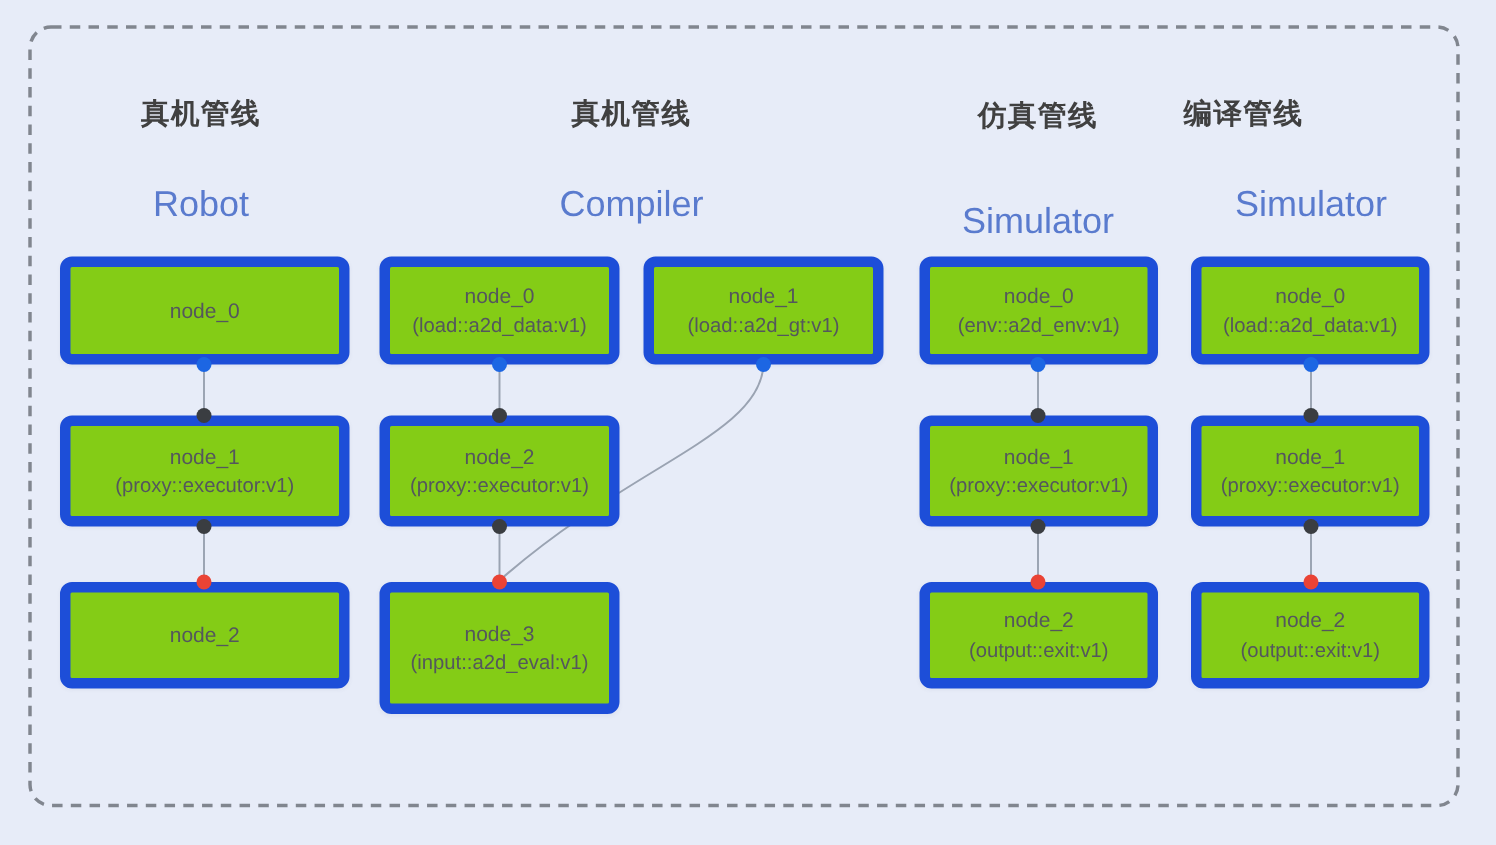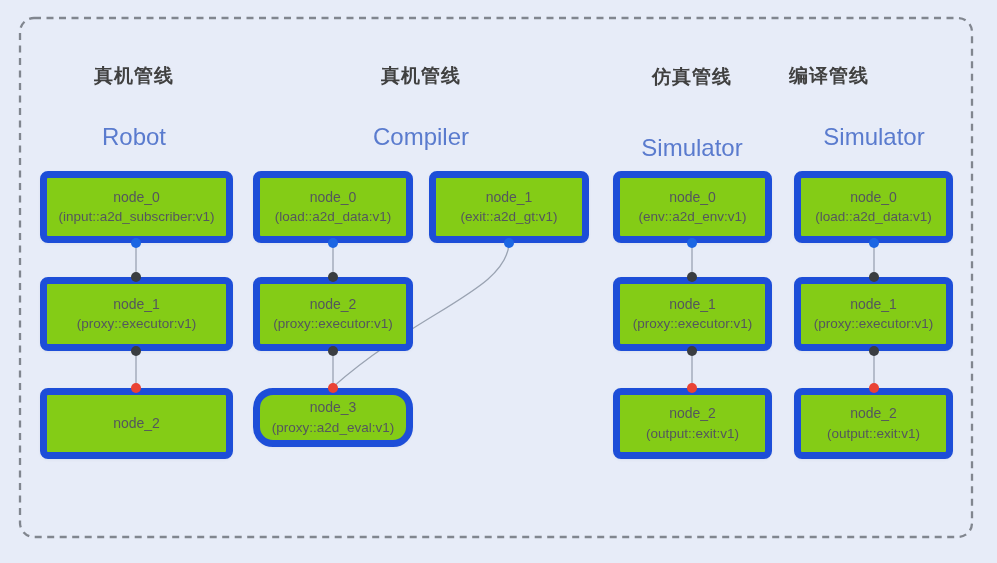--- a/index.html
+++ b/index.html
@@ -79,44 +79,43 @@
       <path d="M 509 243 C 507 290 420 310 333 387" fill="none" stroke="#9aa3b2" stroke-width="1.3"></path>
       <line x1="692" y1="243" x2="692" y2="277" stroke="#9aa3b2" stroke-width="1.3"></line>
       <line x1="692" y1="351" x2="692" y2="388" stroke="#9aa3b2" stroke-width="1.3"></line>
       <line x1="874" y1="243" x2="874" y2="277" stroke="#9aa3b2" stroke-width="1.3"></line>
       <line x1="874" y1="351" x2="874" y2="388" stroke="#9aa3b2" stroke-width="1.3"></line>
     </svg>
 
   <div id="box-layer">
       <div class="node-box" style="left: 40px; top: 171px; width: 193px; height: 72px;">
         <div class="node-title">node_0</div>
-        <div class="node-subtitle">(input::a2d_subscriber:v1)</div>
       </div>
       <div class="node-box" style="left: 40px; top: 277px; width: 193px; height: 74px;">
         <div class="node-title">node_1</div>
         <div class="node-subtitle">(proxy::executor:v1)</div>
       </div>
       <div class="node-box" style="left: 40px; top: 388px; width: 193px; height: 71px;">
         <div class="node-title">node_2</div>
       </div>
       <div class="node-box" style="left: 253px; top: 171px; width: 160px; height: 72px;">
         <div class="node-title">node_0</div>
         <div class="node-subtitle">(load::a2d_data:v1)</div>
       </div>
       <div class="node-box" style="left: 253px; top: 277px; width: 160px; height: 74px;">
         <div class="node-title">node_2</div>
         <div class="node-subtitle">(proxy::executor:v1)</div>
       </div>
-      <div class="node-box" style="left: 253px; top: 388px; width: 160px; height: 59px; border-radius: 20px;">
+      <div class="node-box" style="left: 253px; top: 388px; width: 160px; height: 88px;">
         <div class="node-title">node_3</div>
-        <div class="node-subtitle">(proxy::a2d_eval:v1)</div>
+        <div class="node-subtitle">(input::a2d_eval:v1)</div>
       </div>
       <div class="node-box" style="left: 429px; top: 171px; width: 160px; height: 72px;">
         <div class="node-title">node_1</div>
-        <div class="node-subtitle">(exit::a2d_gt:v1)</div>
+        <div class="node-subtitle">(load::a2d_gt:v1)</div>
       </div>
       <div class="node-box" style="left: 613px; top: 171px; width: 159px; height: 72px;">
         <div class="node-title">node_0</div>
         <div class="node-subtitle">(env::a2d_env:v1)</div>
       </div>
       <div class="node-box" style="left: 613px; top: 277px; width: 159px; height: 74px;">
         <div class="node-title">node_1</div>
         <div class="node-subtitle">(proxy::executor:v1)</div>
       </div>
       <div class="node-box" style="left: 613px; top: 388px; width: 159px; height: 71px;">

